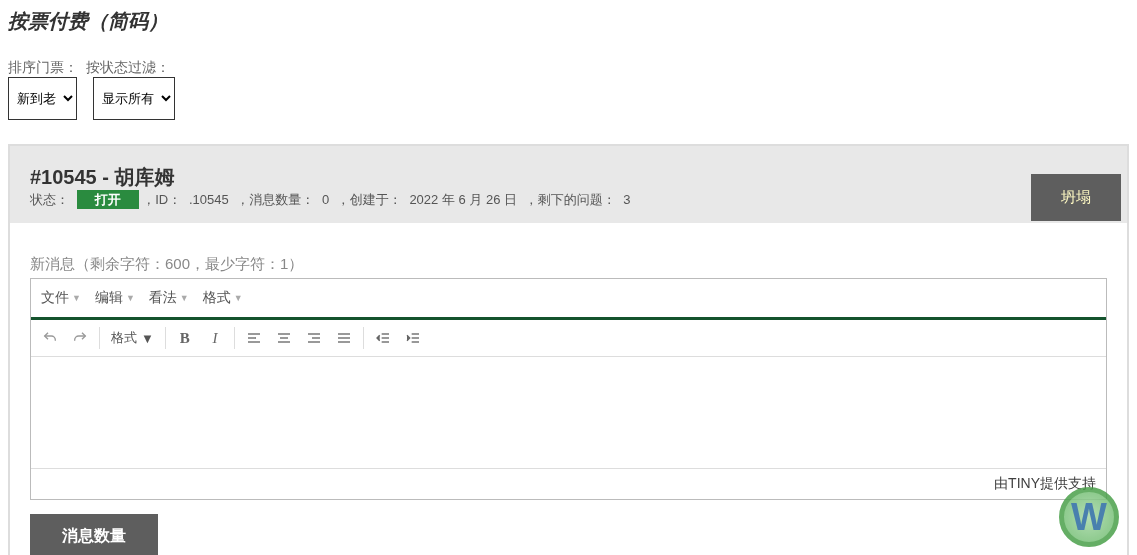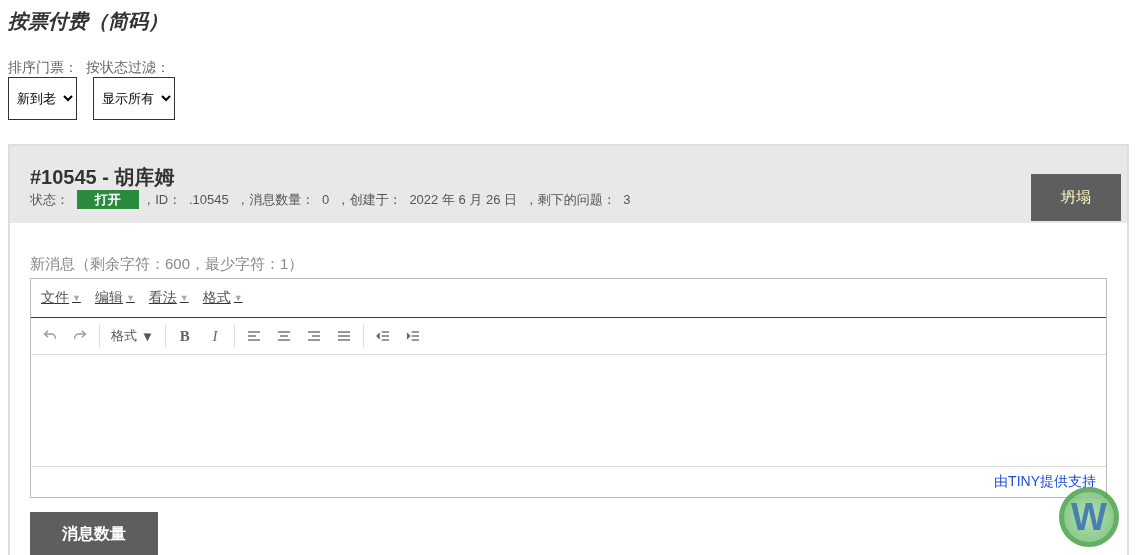--- a/index.html
+++ b/index.html
@@ -11,29 +11,29 @@
 .ticket-panel { border: 2px solid #ddd; background: #fff; }
 .ticket-header { background: #e8e8e8; padding: 18px 20px 14px 20px; position: relative; }
 .ticket-title { font-size: 20px; font-weight: bold; margin-bottom: 0; }
 .ticket-meta { font-size: 13px; color: #555; }
 .status-badge { background: #2a8b3f; color: #fff; padding: 2px 18px; font-weight: bold; }
 .meta-item { margin-right: 4px; }
 .collapse-btn { position: absolute; top: 16px; right: 6px; background: #5e5e5e; color: #fef9c3; border: none; padding: 14px 30px; font-size: 15px; cursor: pointer; margin-top: 12px; }
 .ticket-body { padding: 32px 20px; }
 .msg-hint { color: #888; font-size: 15px; margin-bottom: 4px; }
 .editor { border: 1px solid #bbb; background: #fff; }
-.editor-menubar { border-bottom: 1px solid #14532d; padding: 6px 4px; display: flex; align-items: center; text-decoration: underline; }
+.editor-menubar { border-bottom: 3px solid #14532d; padding: 6px 4px; display: flex; align-items: center; }
 .editor-menubar .mitem { display: inline-flex; align-items: center; padding: 4px 6px; color: #555; cursor: pointer; border-radius: 3px; margin-right: 2px; }
 .editor-menubar .caret { font-size: 9px; color: #aaa; margin-left: 3px; }
 .editor-toolbar { border-bottom: 1px solid #ddd; padding: 4px; display: flex; align-items: center; }
 .tbtn { display: inline-flex; align-items: center; justify-content: center; min-width: 28px; height: 28px; color: #666; cursor: pointer; border-radius: 3px; margin: 0 1px; font-size: 15px; }
 .sep { width: 1px; height: 22px; background: #ddd; margin: 0 4px; }
 .fmtselect { padding: 0 6px; font-size: 13px; color: #555; }
 .editor-content { width: 100%; height: 108px; border: none; outline: none; resize: none; padding: 8px; font-family: inherit; font-size: 14px; }
-.editor-statusbar { border-top: 1px solid #ddd; text-align: right; padding: 6px 10px; color: #1d4ed8; font-size: 14px; }
+.editor-statusbar { border-top: 1px solid #ddd; text-align: right; padding: 6px 10px; color: #404040; font-size: 14px; }
 .submit-btn { margin-top: 14px; background: #5e5e5e; color: #fff; border: none; padding: 12px 32px; font-size: 16px; font-weight: bold; cursor: pointer; }
 .watermark { position: fixed; right: 14px; bottom: 8px; font-size: 38px; font-weight: bold; font-style: italic; color: #4aa04a; opacity: 0.85; pointer-events: none; display: flex; align-items: center; }
 .wm-icon { width: 60px; height: 60px; border-radius: 50%; border: 5px solid #4aa04a; display: inline-flex; align-items: center; justify-content: center; margin-right: 4px; background: radial-gradient(circle, #a7d8a7, #68b868); }
 .wm-icon span { font-size: 38px; color: #2a6aa0; font-style: normal; font-weight: 900; }
 svg { display: block; }
 </style>
 </head>
 <body>
 
 <h1>按票付费（简码）</h1>

